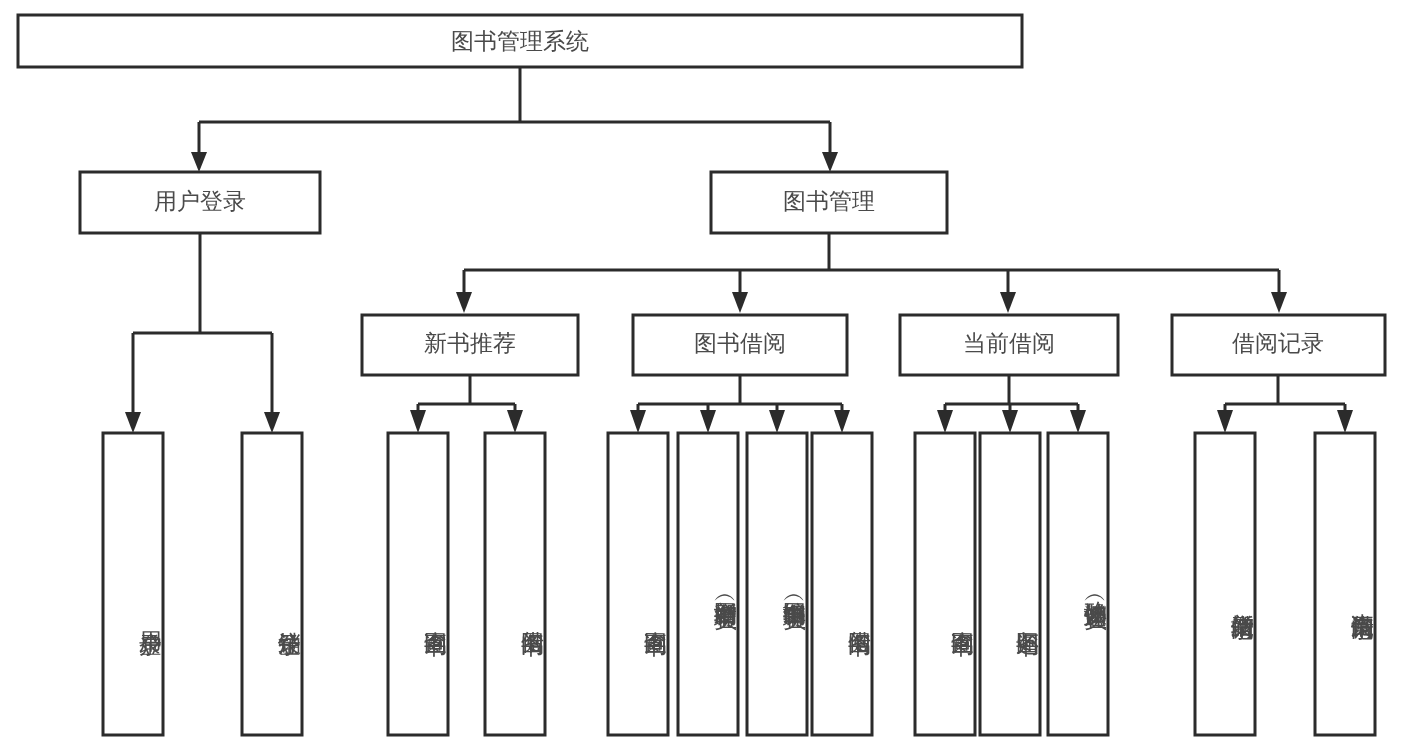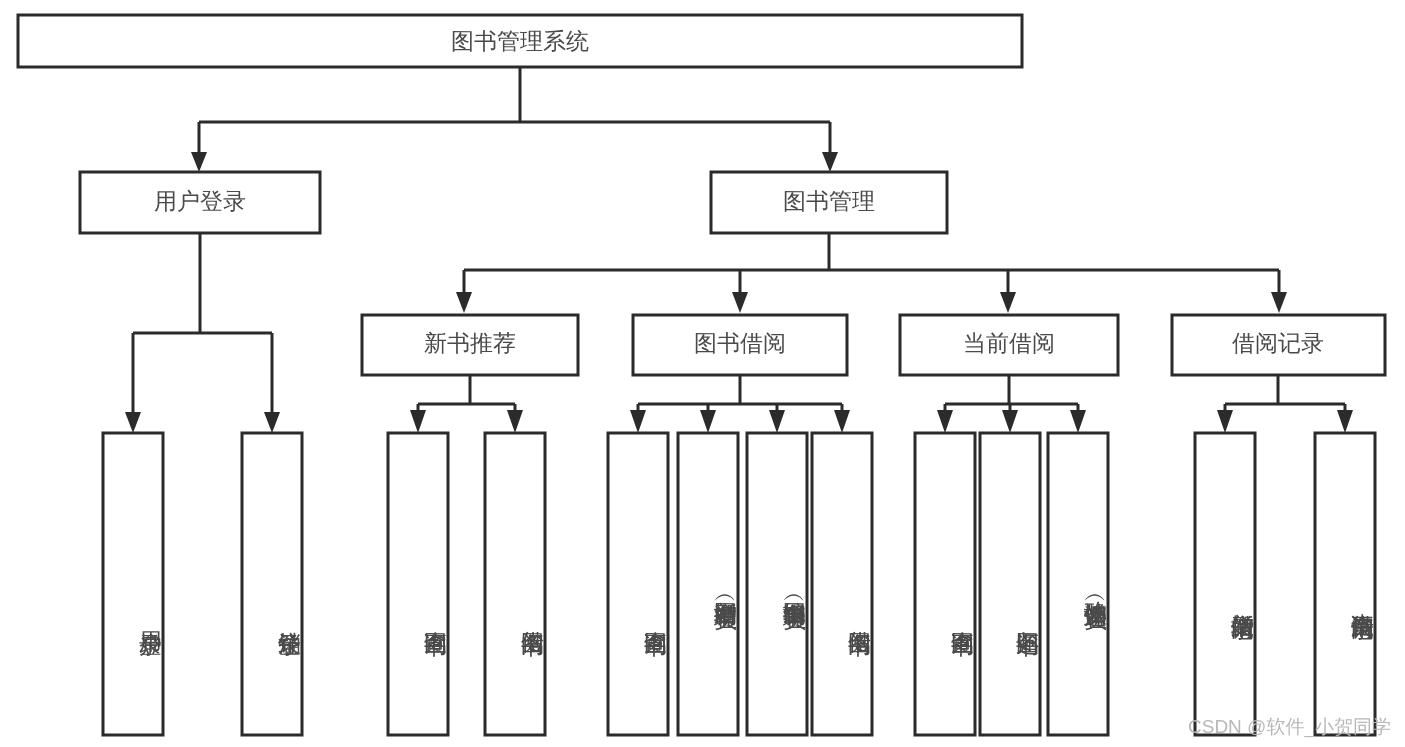--- a/index.html
+++ b/index.html
@@ -195,14 +195,13 @@
   <div class="leaf-label" style="left:747px; top:443px; width:60px; height:288px;">编辑图书（管理员）</div>
   <div class="leaf-label" style="left:812px; top:500px; width:60px; height:230px;">借阅图书</div>
 
   <div class="leaf-label" style="left:915px; top:500px; width:60px; height:230px;">查询图书</div>
   <div class="leaf-label" style="left:980px; top:500px; width:60px; height:230px;">归还图书</div>
   <div class="leaf-label" style="left:1048px; top:443px; width:60px; height:288px;">确认归还（管理员）</div>
 
   <div class="leaf-label" style="left:1195px; top:468px; width:60px; height:260px;">新增借阅记录</div>
   <div class="leaf-label" style="left:1315px; top:468px; width:60px; height:260px;">查询借阅记录</div>
 
-  <div class="watermark">CSDN @软件_小贺同学</div>
 </div>
 
 </body></html>

